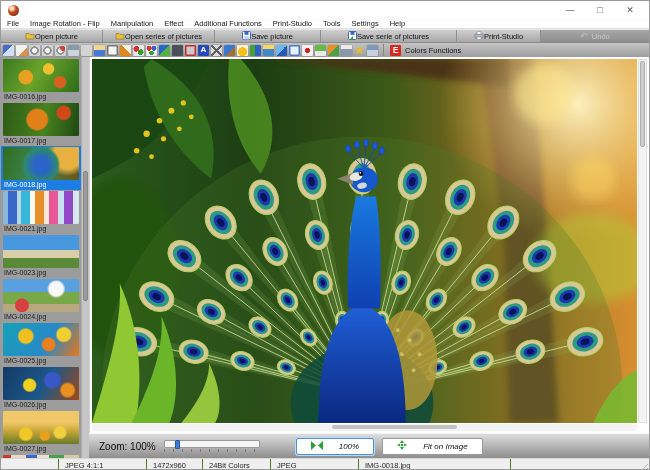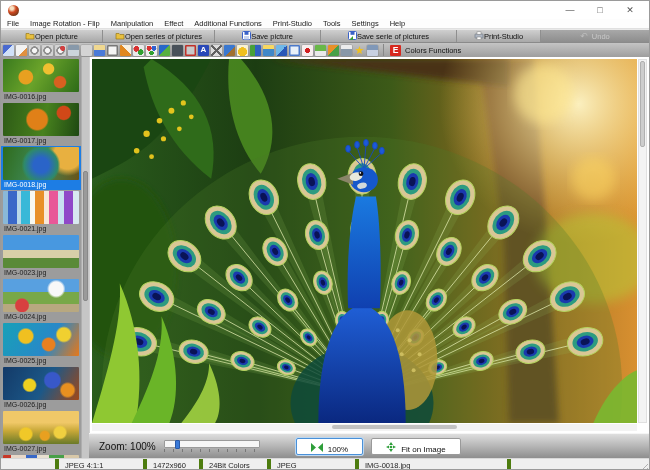--- a/index.html
+++ b/index.html
@@ -99,26 +99,26 @@
   .hscroll { position:absolute; left:2px; right:12px; bottom:2px; height:7px; background:#f3f3f3; }
   .hthumb { position:absolute; top:1px; left:44%; width:23%; height:4px; background:#c2c2c2; border-radius:2px; }
 
   
   .zoombar { height:25px; flex:none; background:linear-gradient(180deg,#dedede,#8e8e8e); border-top:1px solid #f5f5f5; display:flex; align-items:center; padding-left:10px; gap:8px; }
   .zoom-label { font-size:10px; color:#111; white-space:nowrap; }
   .zoom-slider { width:96px; position:relative; }
   .zoom-track { height:8px; background:#f6f6f6; border:1px solid #9a9a9a; border-radius:1px; position:relative; }
   .zoom-thumb { position:absolute; left:11%; top:-1px; width:5px; height:9px; background:#3a7ad8; border:1px solid #2a5aa8; border-radius:1px; }
   .zoom-ticks { height:3px; margin-top:1px; background:repeating-linear-gradient(90deg,#777 0 1px,transparent 1px 9px); }
-  .zbtn { height:17px; display:flex; align-items:flex-end; gap:5px; background:#ffffff; border:1px solid #9a9a9a; border-radius:2px; font-size:8px; color:#111; padding:0 14px; white-space:nowrap; }
+  .zbtn { height:17px; display:flex; align-items:center; gap:16px; background:#ffffff; border:1px solid #9a9a9a; border-radius:2px; font-size:8px; color:#111; padding:0 14px; white-space:nowrap;font-style:italic; }
   .zbtn.focused { border-color:#4a90d8; box-shadow:0 0 0 1px #bcd8f2; margin-left:28px; }
 
   
   .statusbar { height:13px; flex:none; background:#efefef; border-top:1px solid #d8d8d8; display:flex; align-items:center; font-size:7.5px; color:#222; position:relative; }
-  .st-seg { height:100%; display:flex; align-items:center; padding:0 6px; border-right:4px solid #4d7c0f; white-space:nowrap; overflow:hidden; }
+  .st-seg { height:100%; display:flex; align-items:center; padding:0 6px; border-right:1px solid #4d7c0f; white-space:nowrap; overflow:hidden; }
   .s0{width:58px;} .s1{width:88px;} .s2{width:56px;} .s3{width:68px;} .s4{width:88px;} .s5{width:152px;}
   .st-fill { flex:1; height:100%; }
   .grip { position:absolute; right:1px; bottom:1px; width:9px; height:9px;
     background:repeating-linear-gradient(135deg,transparent 0 2px,#b0b0b0 2px 3px);
     clip-path:polygon(100% 0,100% 100%,0 100%); }
 </style>
 </head>
 <body>
 
 <div class="titlebar">

